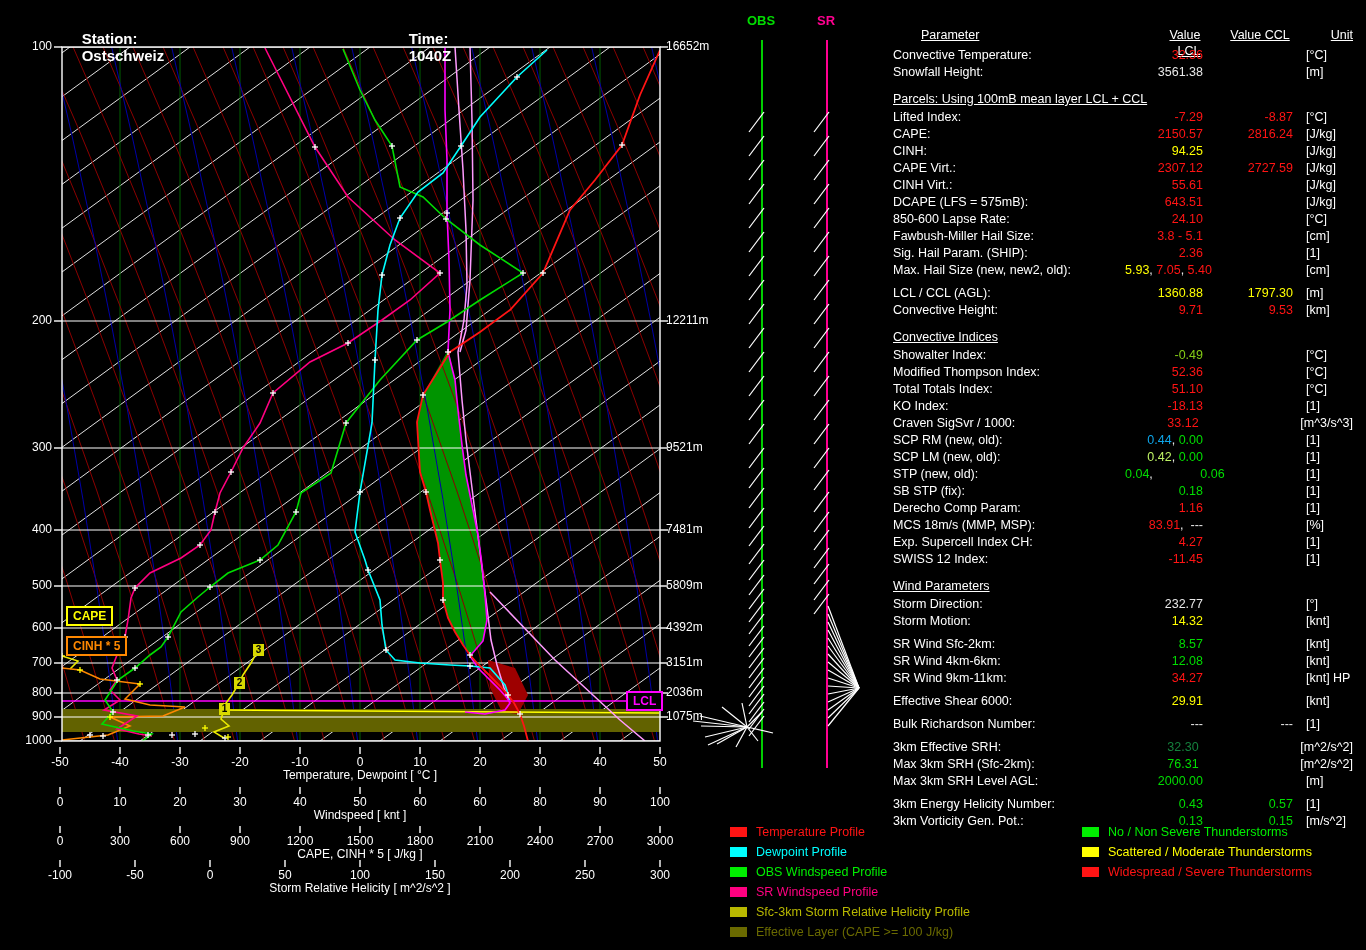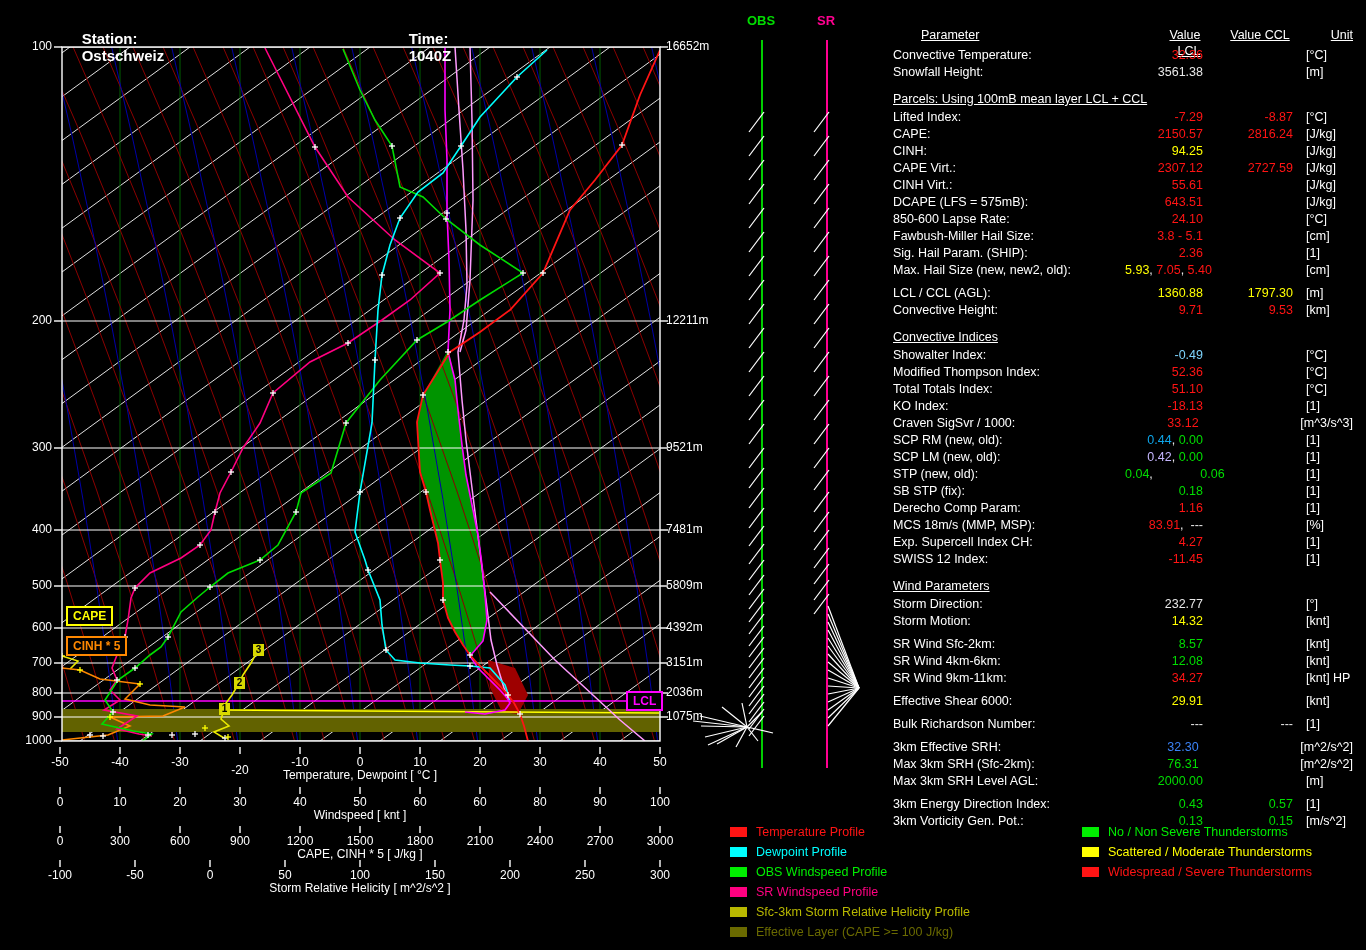--- a/index.html
+++ b/index.html
@@ -464,21 +464,21 @@
       <div class="alabel" style="left: 666px; top: 578px;">5809m</div>
       <div class="alabel" style="left: 666px; top: 620px;">4392m</div>
       <div class="alabel" style="left: 666px; top: 655px;">3151m</div>
       <div class="alabel" style="left: 666px; top: 685px;">2036m</div>
       <div class="alabel" style="left: 666px; top: 709px;">1075m</div>
     </div>
   <div id="axis-area">
       <div class="ticklabel" style="left: 60px; top: 755px;">-50</div>
       <div class="ticklabel" style="left: 120px; top: 755px;">-40</div>
       <div class="ticklabel" style="left: 180px; top: 755px;">-30</div>
-      <div class="ticklabel" style="left: 240px; top: 755px; margin-top: 8px;">-20</div>
+      <div class="ticklabel" style="left: 240px; top: 755px;">-20</div>
       <div class="ticklabel" style="left: 300px; top: 755px;">-10</div>
       <div class="ticklabel" style="left: 360px; top: 755px;">0</div>
       <div class="ticklabel" style="left: 420px; top: 755px;">10</div>
       <div class="ticklabel" style="left: 480px; top: 755px;">20</div>
       <div class="ticklabel" style="left: 540px; top: 755px;">30</div>
       <div class="ticklabel" style="left: 600px; top: 755px;">40</div>
       <div class="ticklabel" style="left: 660px; top: 755px;">50</div>
       <div class="axtitle" style="left: 360px; top: 768px;">Temperature, Dewpoint [ °C ]</div>
       <div class="ticklabel" style="left: 60px; top: 795px;">0</div>
       <div class="ticklabel" style="left: 120px; top: 795px;">10</div>
@@ -537,45 +537,45 @@
       <div class="trow"><div class="tlabel">CAPE Virt.:</div><div class="tlcl"><span style="color: rgb(255, 20, 20);">2307.12</span></div><div class="tccl"><span style="color: rgb(255, 20, 20);">2727.59</span></div><div class="tunit">[J/kg]</div></div>
       <div class="trow"><div class="tlabel">CINH Virt.:</div><div class="tlcl"><span style="color: rgb(255, 20, 20);">55.61</span></div><div class="tccl"></div><div class="tunit">[J/kg]</div></div>
       <div class="trow"><div class="tlabel">DCAPE (LFS = 575mB):</div><div class="tlcl"><span style="color: rgb(255, 20, 20);">643.51</span></div><div class="tccl"></div><div class="tunit">[J/kg]</div></div>
       <div class="trow"><div class="tlabel">850-600 Lapse Rate:</div><div class="tlcl"><span style="color: rgb(255, 20, 20);">24.10</span></div><div class="tccl"></div><div class="tunit">[°C]</div></div>
       <div class="trow"><div class="tlabel">Fawbush-Miller Hail Size:</div><div class="tlcl"><span style="color: rgb(255, 20, 20);">3.8 - 5.1</span></div><div class="tccl"></div><div class="tunit">[cm]</div></div>
       <div class="trow"><div class="tlabel">Sig. Hail Param. (SHIP):</div><div class="tlcl"><span style="color: rgb(255, 20, 20);">2.36</span></div><div class="tccl"></div><div class="tunit">[1]</div></div>
       <div class="trow"><div class="tlabel">Max. Hail Size (new, new2, old):</div><div class="tlcl"><span style="color: rgb(255, 255, 0);">5.93</span><span style="color: rgb(232, 232, 232);">, </span><span style="color: rgb(255, 20, 20);">7.05</span><span style="color: rgb(232, 232, 232);">, </span><span style="color: rgb(255, 20, 20);">5.40</span></div><div class="tccl"></div><div class="tunit">[cm]</div></div>
       <div class="trow gap"><div class="tlabel">LCL / CCL (AGL):</div><div class="tlcl"><span style="color: rgb(255, 255, 0);">1360.88</span></div><div class="tccl"><span style="color: rgb(255, 255, 0);">1797.30</span></div><div class="tunit">[m]</div></div>
       <div class="trow"><div class="tlabel">Convective Height:</div><div class="tlcl"><span style="color: rgb(255, 20, 20);">9.71</span></div><div class="tccl"><span style="color: rgb(255, 20, 20);">9.53</span></div><div class="tunit">[km]</div></div>
       <div class="sectitle">Convective Indices</div>
-      <div class="trow"><div class="tlabel">Showalter Index:</div><div class="tlcl"><span style="color: #7dd3fc;">-0.49</span></div><div class="tccl"></div><div class="tunit">[°C]</div></div>
+      <div class="trow"><div class="tlabel">Showalter Index:</div><div class="tlcl"><span style="color: #84cc16;">-0.49</span></div><div class="tccl"></div><div class="tunit">[°C]</div></div>
       <div class="trow"><div class="tlabel">Modified Thompson Index:</div><div class="tlcl"><span style="color: rgb(255, 20, 20);">52.36</span></div><div class="tccl"></div><div class="tunit">[°C]</div></div>
       <div class="trow"><div class="tlabel">Total Totals Index:</div><div class="tlcl"><span style="color: rgb(255, 20, 20);">51.10</span></div><div class="tccl"></div><div class="tunit">[°C]</div></div>
       <div class="trow"><div class="tlabel">KO Index:</div><div class="tlcl"><span style="color: rgb(255, 20, 20);">-18.13</span></div><div class="tccl"></div><div class="tunit">[1]</div></div>
       <div class="trow"><div class="tlabel">Craven SigSvr / 1000:</div><div class="tlcl"><span style="color: rgb(255, 20, 20);">33.12</span></div><div class="tccl"></div><div class="tunit">[m^3/s^3]</div></div>
       <div class="trow"><div class="tlabel">SCP RM (new, old):</div><div class="tlcl"><span style="color: #0ea5e9;">0.44</span><span style="color: rgb(232, 232, 232);">, </span><span style="color: rgb(0, 221, 0);">0.00</span></div><div class="tccl"></div><div class="tunit">[1]</div></div>
-      <div class="trow"><div class="tlabel">SCP LM (new, old):</div><div class="tlcl"><span style="color: #c4b5fd; margin-top: 32px;">0.42</span><span style="color: rgb(232, 232, 232);">, </span><span style="color: rgb(0, 221, 0);">0.00</span></div><div class="tccl"></div><div class="tunit">[1]</div></div>
+      <div class="trow"><div class="tlabel">SCP LM (new, old):</div><div class="tlcl"><span style="color: #bef264; margin-top: 32px;">0.42</span><span style="color: rgb(232, 232, 232);">, </span><span style="color: rgb(0, 221, 0);">0.00</span></div><div class="tccl"></div><div class="tunit">[1]</div></div>
       <div class="trow"><div class="tlabel">STP (new, old):</div><div class="tlcl"><span style="color: rgb(0, 221, 0);">0.04</span><span style="color: rgb(232, 232, 232);">, </span><span style="color: rgb(0, 221, 0); padding-left: 44px;">0.06</span></div><div class="tccl"></div><div class="tunit">[1]</div></div>
       <div class="trow"><div class="tlabel">SB STP (fix):</div><div class="tlcl"><span style="color: rgb(0, 221, 0);">0.18</span></div><div class="tccl"></div><div class="tunit">[1]</div></div>
       <div class="trow"><div class="tlabel">Derecho Comp Param:</div><div class="tlcl"><span style="color: rgb(255, 20, 20);">1.16</span></div><div class="tccl"></div><div class="tunit">[1]</div></div>
       <div class="trow"><div class="tlabel">MCS 18m/s (MMP, MSP):</div><div class="tlcl"><span style="color: rgb(255, 20, 20);">83.91</span><span style="color: rgb(232, 232, 232);">,  ---</span></div><div class="tccl"></div><div class="tunit">[%]</div></div>
       <div class="trow"><div class="tlabel">Exp. Supercell Index CH:</div><div class="tlcl"><span style="color: rgb(255, 20, 20);">4.27</span></div><div class="tccl"></div><div class="tunit">[1]</div></div>
       <div class="trow"><div class="tlabel">SWISS 12 Index:</div><div class="tlcl"><span style="color: rgb(255, 20, 20);">-11.45</span></div><div class="tccl"></div><div class="tunit">[1]</div></div>
       <div class="sectitle">Wind Parameters</div>
       <div class="trow"><div class="tlabel">Storm Direction:</div><div class="tlcl"><span style="color: rgb(232, 232, 232);">232.77</span></div><div class="tccl"></div><div class="tunit">[°]</div></div>
       <div class="trow"><div class="tlabel">Storm Motion:</div><div class="tlcl"><span style="color: rgb(255, 255, 0);">14.32</span></div><div class="tccl"></div><div class="tunit">[knt]</div></div>
       <div class="trow gap"><div class="tlabel">SR Wind Sfc-2km:</div><div class="tlcl"><span style="color: rgb(0, 221, 0);">8.57</span></div><div class="tccl"></div><div class="tunit">[knt]</div></div>
       <div class="trow"><div class="tlabel">SR Wind 4km-6km:</div><div class="tlcl"><span style="color: rgb(0, 221, 0);">12.08</span></div><div class="tccl"></div><div class="tunit">[knt]</div></div>
       <div class="trow"><div class="tlabel">SR Wind 9km-11km:</div><div class="tlcl"><span style="color: rgb(255, 20, 20);">34.27</span></div><div class="tccl"></div><div class="tunit">[knt] HP</div></div>
       <div class="trow gap"><div class="tlabel">Effective Shear 6000:</div><div class="tlcl"><span style="color: rgb(255, 255, 0);">29.91</span></div><div class="tccl"></div><div class="tunit">[knt]</div></div>
       <div class="trow gap"><div class="tlabel">Bulk Richardson Number:</div><div class="tlcl"><span style="color: rgb(232, 232, 232);">---</span></div><div class="tccl"><span style="color: rgb(232, 232, 232);">---</span></div><div class="tunit">[1]</div></div>
-      <div class="trow gap"><div class="tlabel">3km Effective SRH:</div><div class="tlcl"><span style="color: #3b82f6; margin-top: 26px;">32.30</span></div><div class="tccl"></div><div class="tunit">[m^2/s^2]</div></div>
+      <div class="trow gap"><div class="tlabel">3km Effective SRH:</div><div class="tlcl"><span style="color: #15803d; margin-top: 26px;">32.30</span></div><div class="tccl"></div><div class="tunit">[m^2/s^2]</div></div>
       <div class="trow"><div class="tlabel">Max 3km SRH (Sfc-2km):</div><div class="tlcl"><span style="color: rgb(0, 221, 0);">76.31</span></div><div class="tccl"></div><div class="tunit">[m^2/s^2]</div></div>
       <div class="trow"><div class="tlabel">Max 3km SRH Level AGL:</div><div class="tlcl"><span style="color: rgb(0, 221, 0);">2000.00</span></div><div class="tccl"></div><div class="tunit">[m]</div></div>
-      <div class="trow gap"><div class="tlabel">3km Energy Direction Index:</div><div class="tlcl"><span style="color: rgb(0, 221, 0);">0.43</span></div><div class="tccl"><span style="color: rgb(0, 221, 0);">0.57</span></div><div class="tunit">[1]</div></div>
+      <div class="trow gap"><div class="tlabel">3km Energy Helicity Number:</div><div class="tlcl"><span style="color: rgb(0, 221, 0);">0.43</span></div><div class="tccl"><span style="color: rgb(0, 221, 0);">0.57</span></div><div class="tunit">[1]</div></div>
       <div class="trow"><div class="tlabel">3km Vorticity Gen. Pot.:</div><div class="tlcl"><span style="color: rgb(0, 221, 0);">0.13</span></div><div class="tccl"><span style="color: rgb(0, 221, 0);">0.15</span></div><div class="tunit">[m/s^2]</div></div>
     </div>
 
   <div id="legend-left" class="legend" style="left:730px;top:822px;">
       <div class="legrow">
         <div class="legsw" style="background: rgb(255, 20, 20);"></div>
         <span style="color: rgb(255, 20, 20);">Temperature Profile</span>
       </div>
       <div class="legrow">
         <div class="legsw" style="background: rgb(0, 255, 255);"></div>

